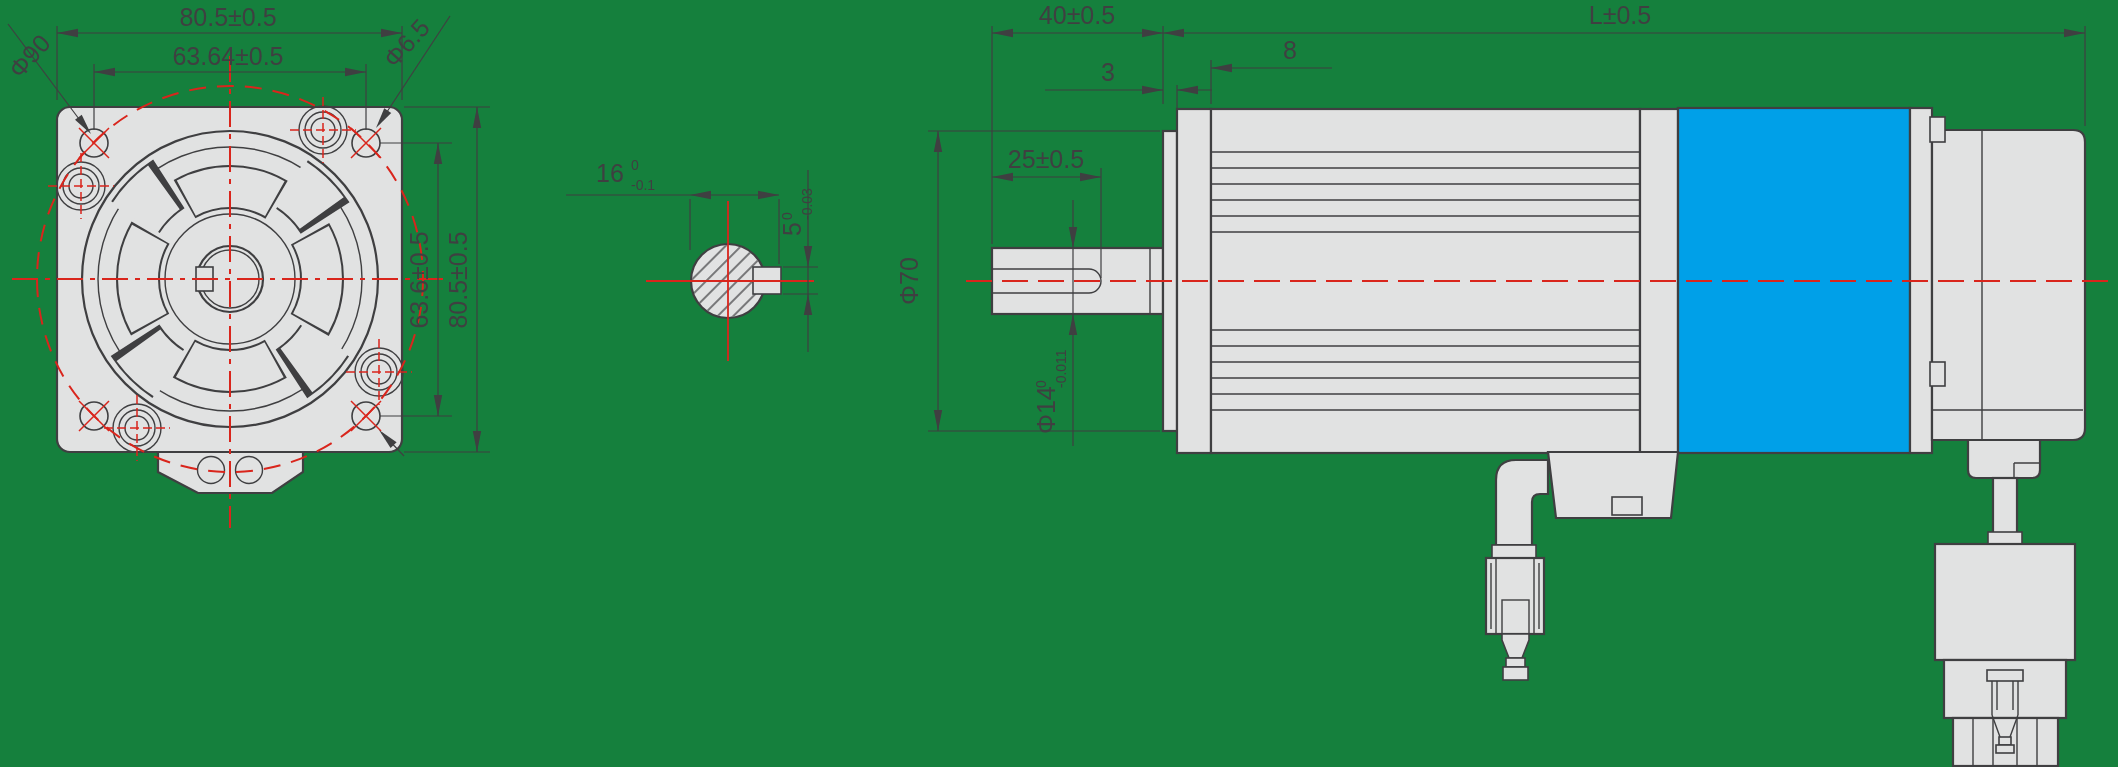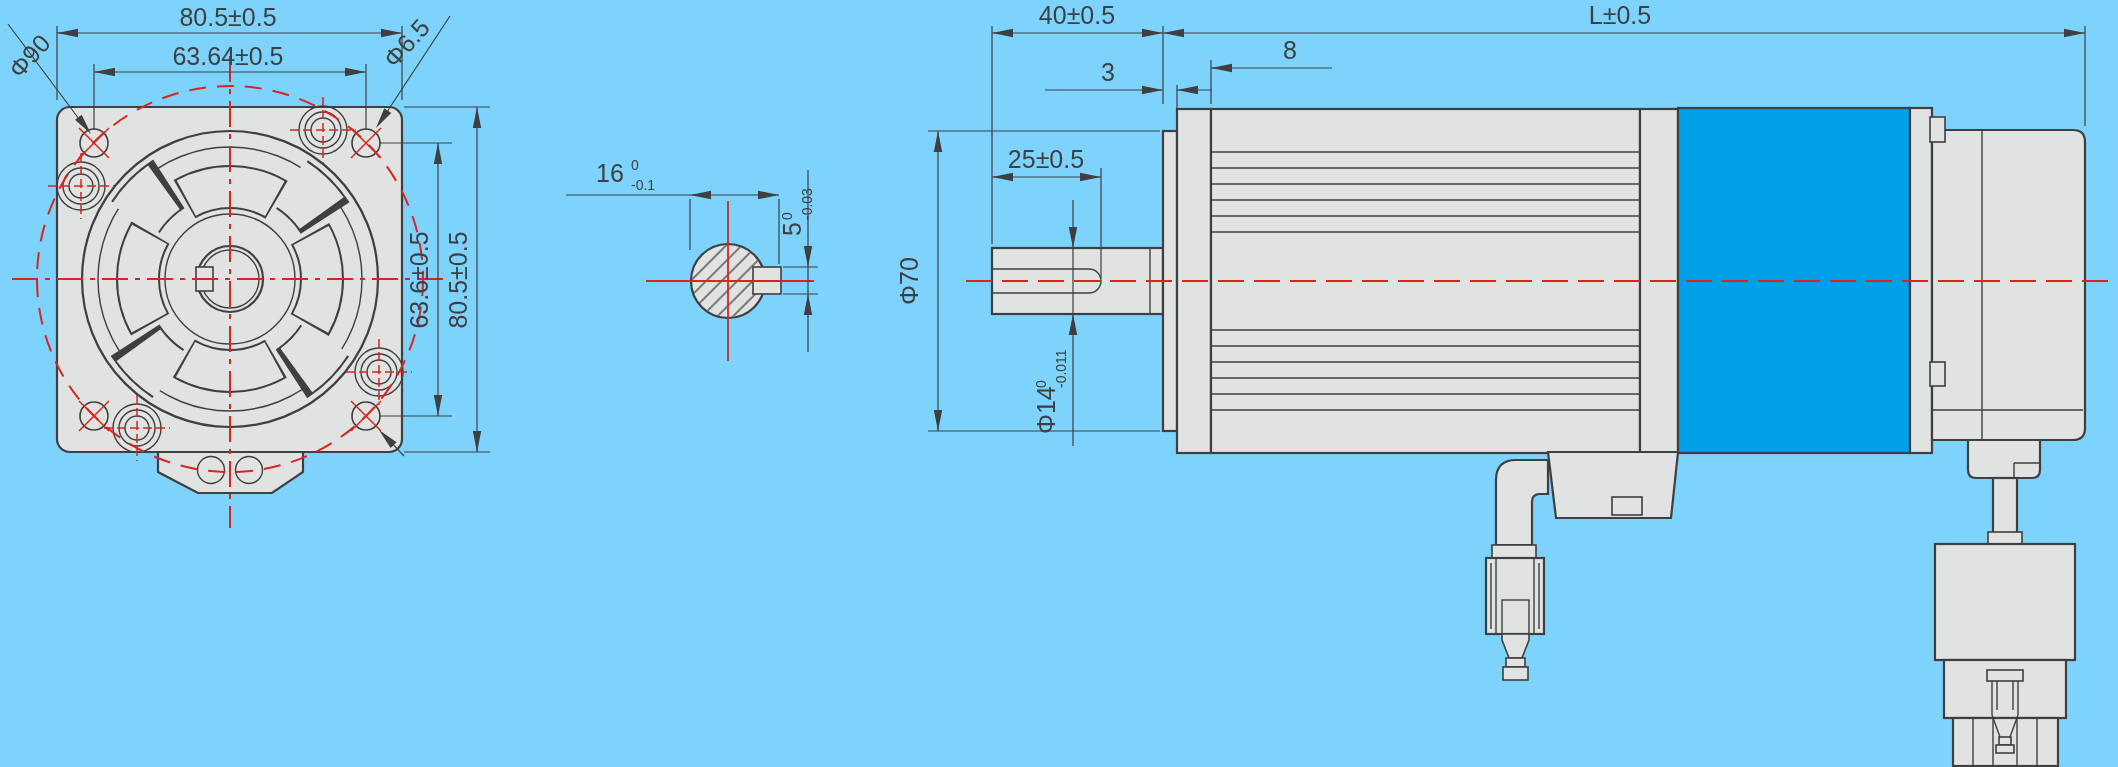--- a/index.html
+++ b/index.html
@@ -1,17 +1,17 @@
 <!DOCTYPE html>
 <html style="--line: #3f3f41; --fill: #e1e2e2; --blue: #00a0e8; --red: #d9251c;"><head>
 <meta charset="utf-8">
 <style>
   :root { --line:#3f3f41; --fill:#e1e2e2; --blue:#00a0e8; --red:#d9251c; }
   html,body { margin:0; padding:0; background:#ffffff; }
-  .wrap { width:2118px; height:767px; background:#7dd3fc; }
+  .wrap { width:2118px; height:767px; background:#15803d; }
   svg { display:block; }
   .ol  { fill:var(--fill); stroke:var(--line); stroke-width:2.2; }
   .olt { fill:var(--fill); stroke:var(--line); stroke-width:1.6; }
   .ln  { fill:none; stroke:var(--line); stroke-width:2.2; }
   .ln1 { fill:none; stroke:var(--line); stroke-width:1.4; }
   .dim { fill:none; stroke:var(--line); stroke-width:1.2; }
   .arr { fill:var(--line); stroke:none; }
   .redcl  { fill:none; stroke:var(--red); stroke-width:2; stroke-dasharray:26 7 5 7; }
   .redcl2 { fill:none; stroke:var(--red); stroke-width:2; stroke-dasharray:26 10; }
   .redbc  { fill:none; stroke:var(--red); stroke-width:2; stroke-dasharray:17 11; }

